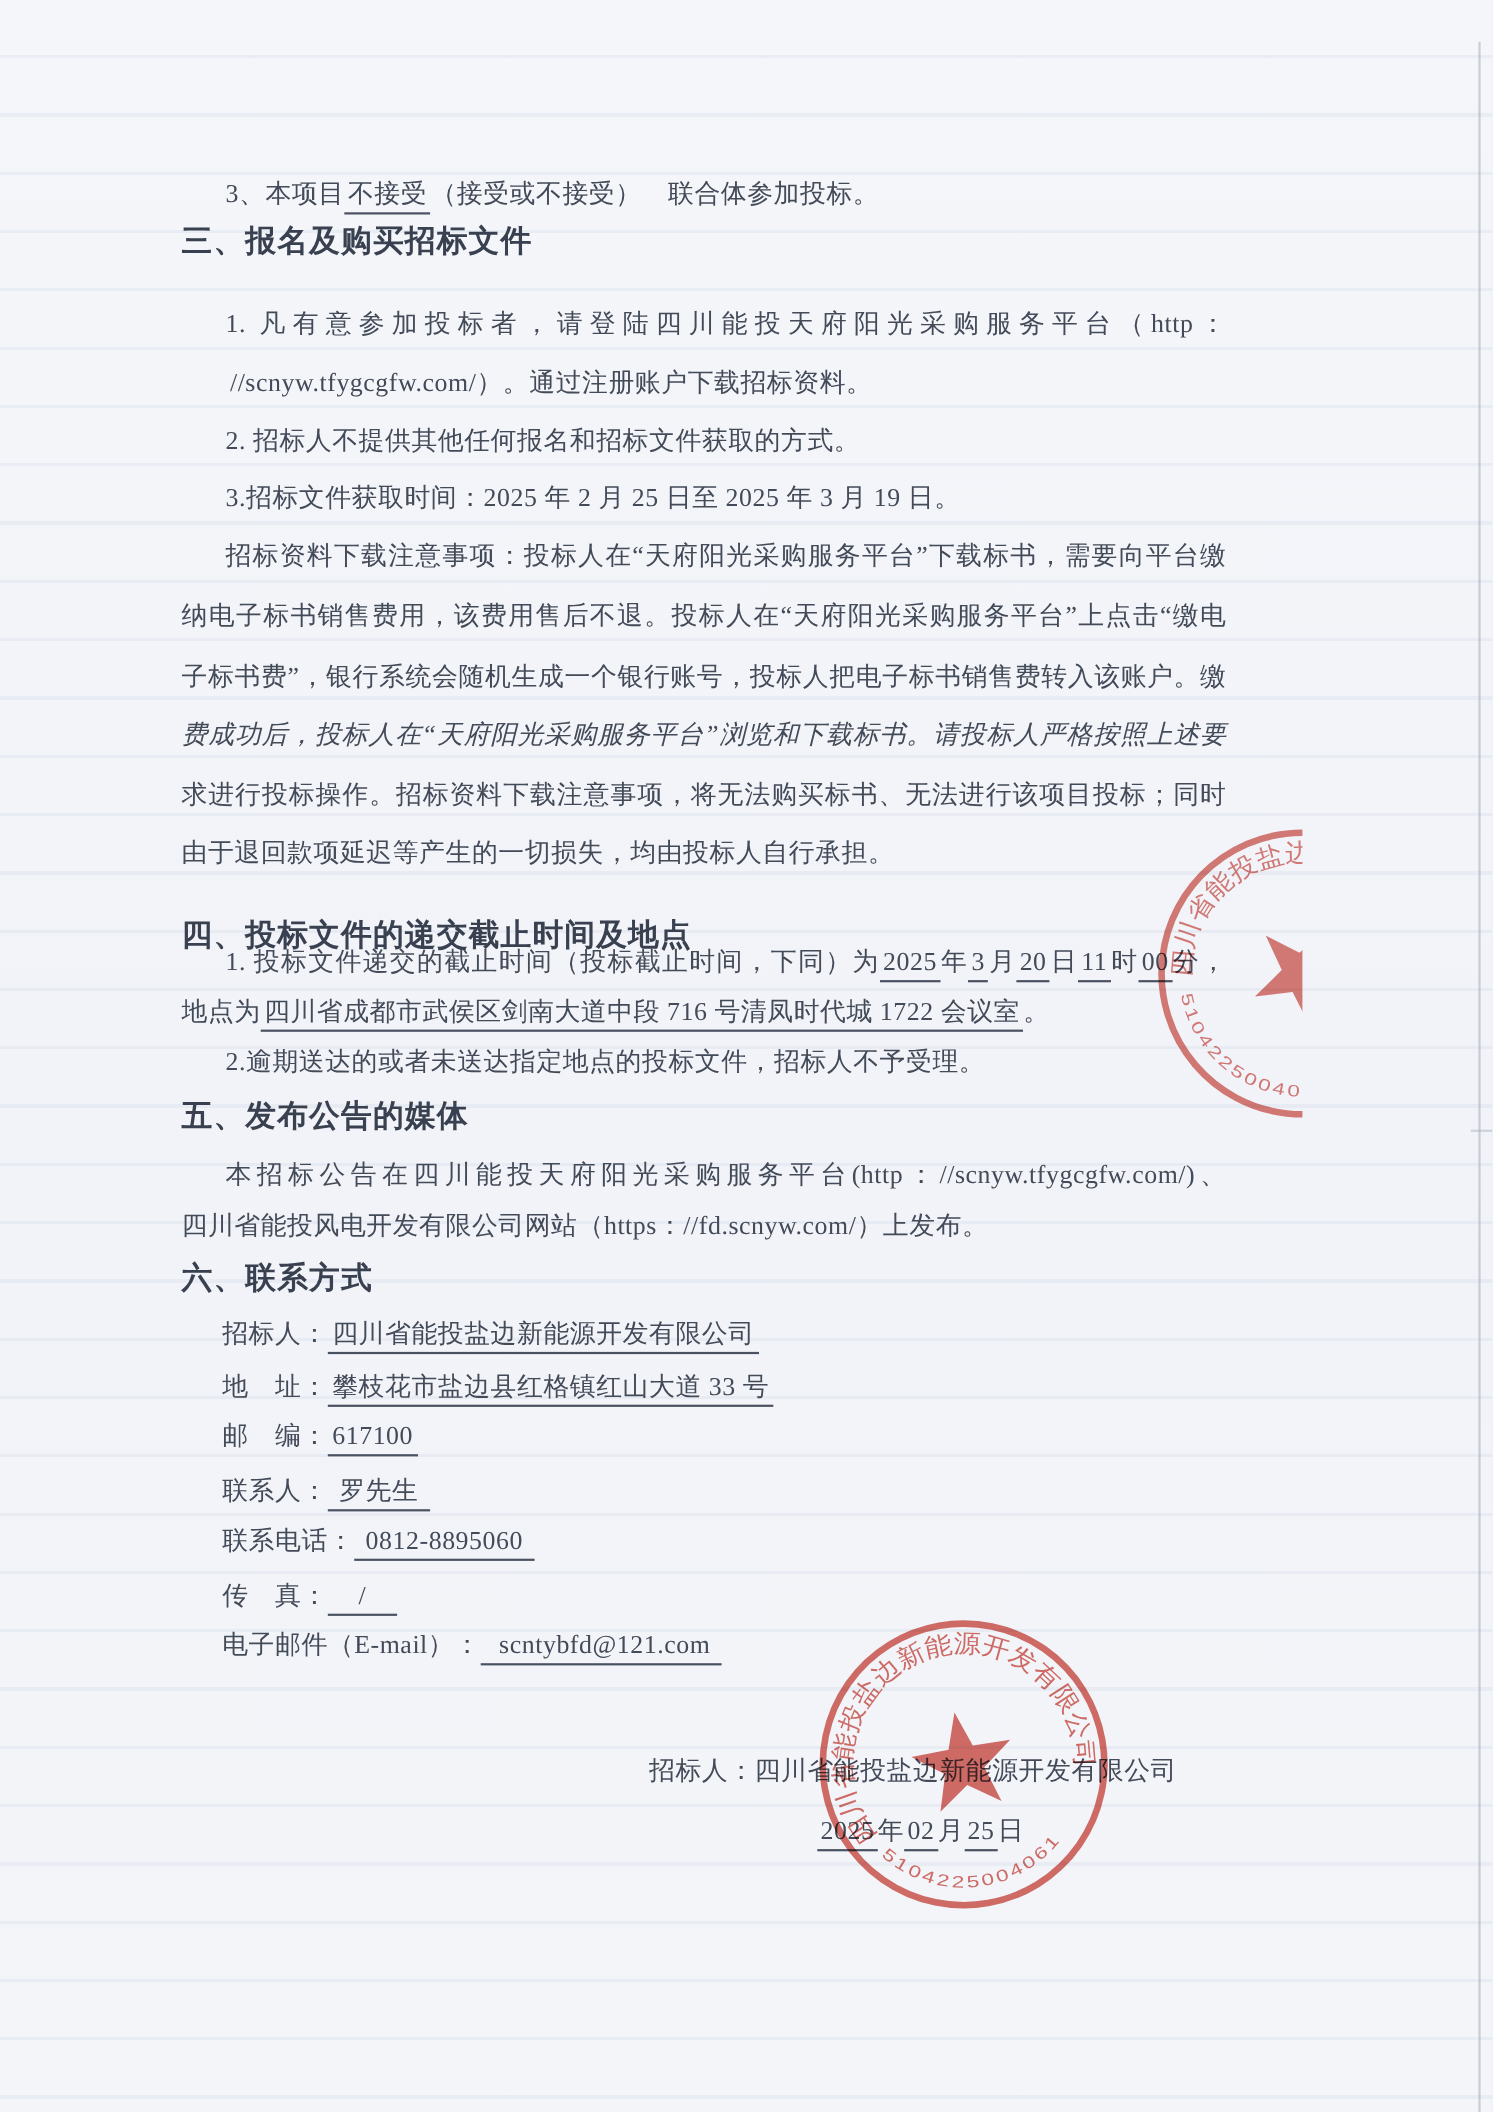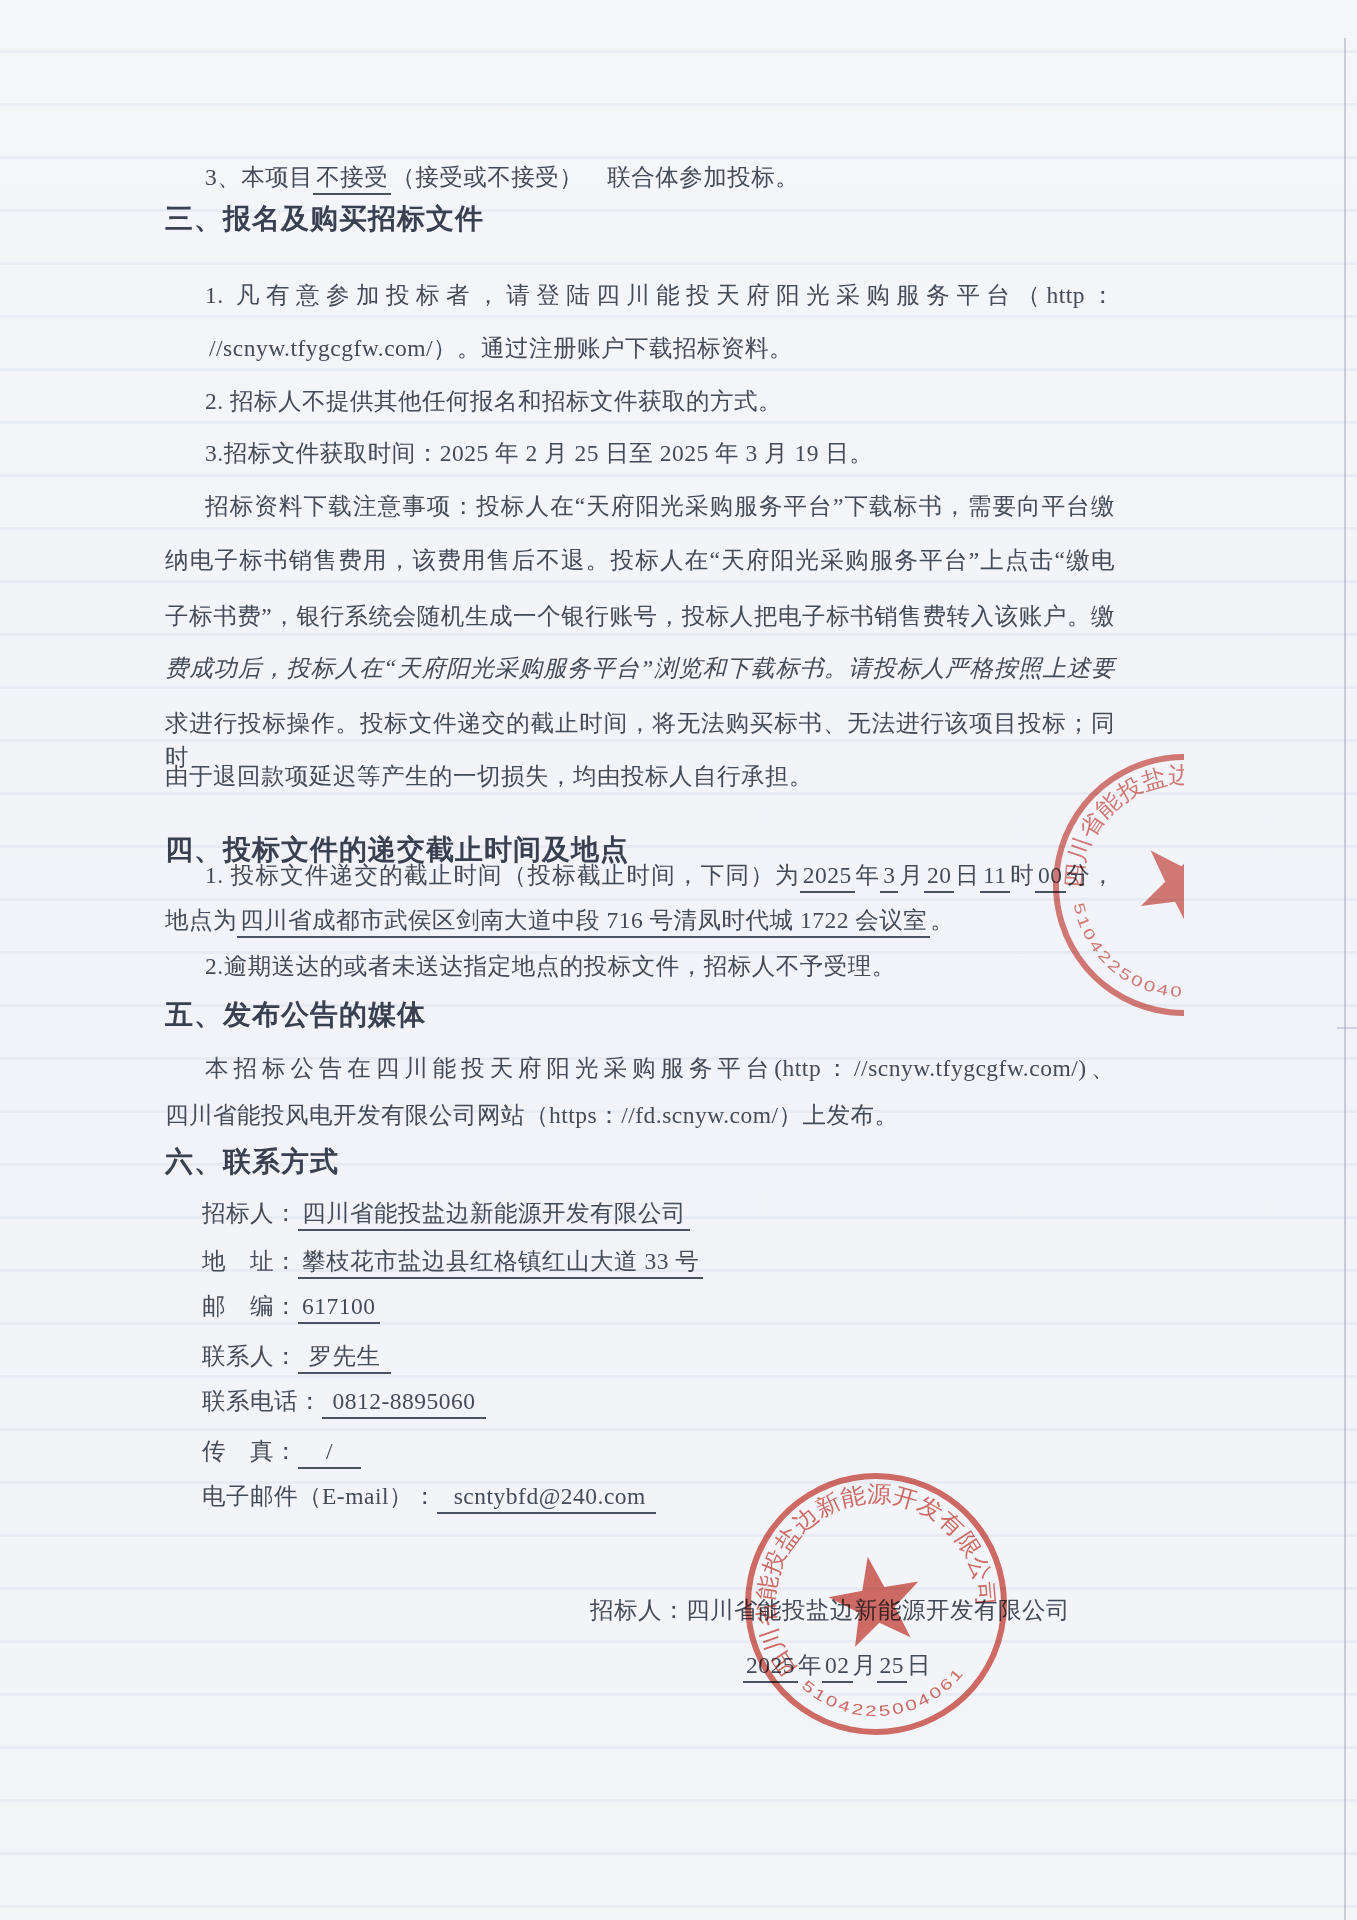--- a/index.html
+++ b/index.html
@@ -72,21 +72,21 @@
 
   <div class="line just" style="top:278px;left:205px;width:910px;">1. 凡有意参加投标者，请登陆四川能投天府阳光采购服务平台（http：</div>
   <div class="line" style="top:331px;left:165px;margin-left:44px;">//scnyw.tfygcgfw.com/）。通过注册账户下载招标资料。</div>
   <div class="line" style="top:384px;left:205px;">2. 招标人不提供其他任何报名和招标文件获取的方式。</div>
   <div class="line" style="top:436px;left:205px;">3.招标文件获取时间：2025 年 2 月 25 日至 2025 年 3 月 19 日。</div>
 
   <div class="line just" style="top:489px;left:205px;width:910px;">招标资料下载注意事项：投标人在“天府阳光采购服务平台”下载标书，需要向平台缴</div>
   <div class="line just" style="top:599px;left:165px;width:950px;">子标书费”，银行系统会随机生成一个银行账号，投标人把电子标书销售费转入该账户。缴</div>
   <div class="line just" style="top:543px;left:165px;width:950px;">纳电子标书销售费用，该费用售后不退。投标人在“天府阳光采购服务平台”上点击“缴电</div>
   <div class="line just" style="top:651px;left:165px;width:950px;font-style:italic;">费成功后，投标人在“天府阳光采购服务平台”浏览和下载标书。请投标人严格按照上述要</div>
-  <div class="line just" style="top:706px;left:165px;width:950px;">求进行投标操作。投标文件递交的截止时间，将无法购买标书、无法进行该项目投标；同时</div>
+  <div class="line just" style="top:706px;left:165px;width:950px;">求进行投标操作。招标资料下载注意事项，将无法购买标书、无法进行该项目投标；同时</div>
   <div class="line" style="top:759px;left:165px;">由于退回款项延迟等产生的一切损失，均由投标人自行承担。</div>
 
   <div class="heading" style="top:803px;left:165px;margin-top:28px;">四、投标文件的递交截止时间及地点</div>
 
   <div class="line just" style="top:858px;left:205px;width:910px;">
     <span class="seg">1. 投标文件递交的截止时间（投标截止时间，下同）为</span><span class="u">2025</span><span class="seg">年</span><span class="u">3</span><span class="seg">月</span><span class="u">20</span><span class="seg">日</span><span class="u">11</span><span class="seg">时</span><span class="u">00</span><span class="seg">分，</span>
   </div>
 
   <div class="line" style="top:903px;left:165px;">
     <span class="seg">地点为</span><span class="u">四川省成都市武侯区剑南大道中段 716 号清凤时代城 1722 会议室</span><span class="seg">。</span>
@@ -112,21 +112,21 @@
   <div class="line" style="top:1339px;left:202px;">
     <span class="contact-label">联系人：</span><span class="contact-value"> 罗先生 </span>
   </div>
   <div class="line" style="top:1384px;left:202px;">
     <span class="contact-label">联系电话：</span><span class="contact-value"> 0812-8895060 </span>
   </div>
   <div class="line" style="top:1434px;left:202px;">
     <span class="contact-label">传　真：</span><span class="contact-value">　/　</span>
   </div>
   <div class="line" style="top:1479px;left:202px;">
-    <span class="contact-label">电子邮件（E-mail）：</span><span class="contact-value">  scntybfd@240.com </span>
+    <span class="contact-label">电子邮件（E-mail）：</span><span class="contact-value">  scntybfd@121.com </span>
   </div>
 
   <div class="line" style="top:1593px;left:590px;">招标人：四川省能投盐边新能源开发有限公司</div>
   <div class="line" style="top:1648px;left:743px;">
     <span class="u">2025</span><span class="seg">年</span><span class="u">02</span><span class="seg">月</span><span class="u">25</span><span class="seg">日</span>
   </div>
 
   <div class="stamp-clip" style="left:1034px;top:735px;width:150px;height:300px;">
     <svg class="seal-svg" width="300" height="300" viewBox="0 0 300 300" style="opacity:0.72;transform:rotate(28deg);">
       <circle cx="150" cy="150" r="128" fill="none" stroke="#cf4b42" stroke-width="6"></circle>

